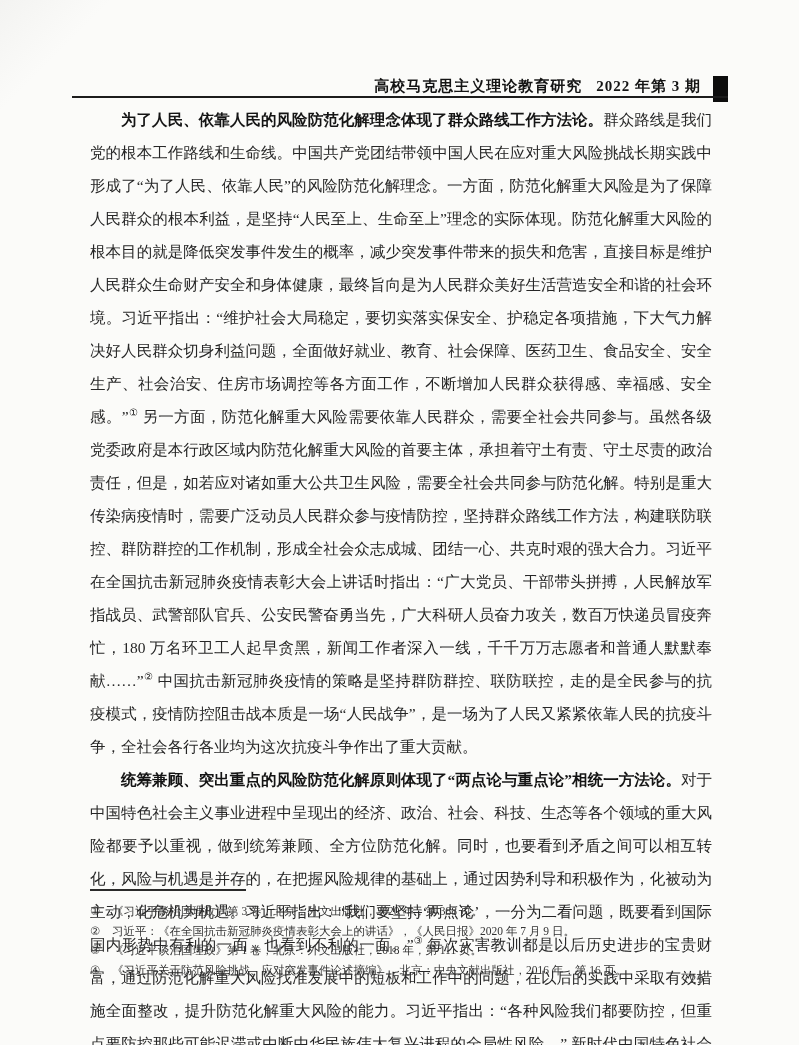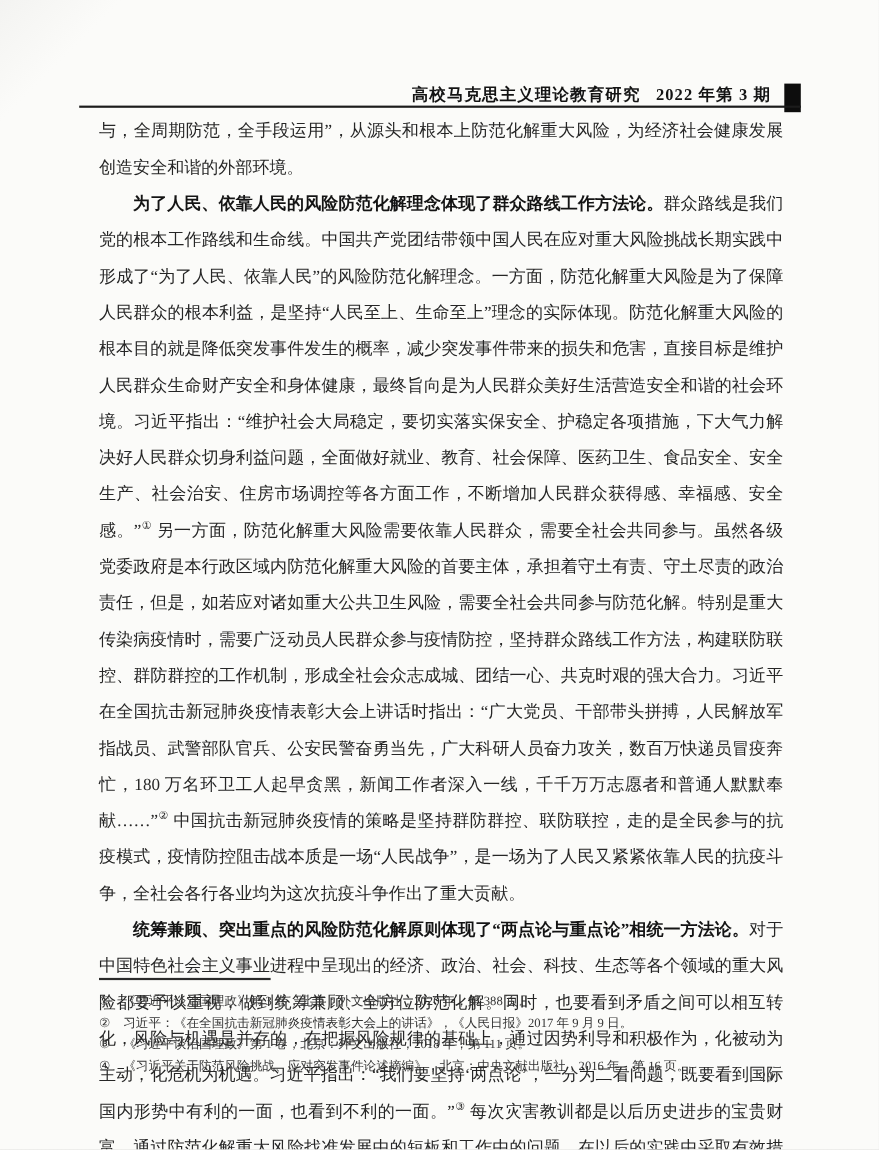--- a/index.html
+++ b/index.html
@@ -119,34 +119,33 @@
 
   <div class="header">
     <div class="header-inner">
       <span class="header-text"><span class="journal-title">高校马克思主义理论教育研究</span><span>2022 年第 3 期</span></span>
       <span class="header-block"></span>
     </div>
   </div>
   <div class="header-rule"></div>
 
   <div class="body-text">
-    <p><span class="rich">与，全周期防范，全手段运用”，从源头和根本上防范化解重大风险，为经济社会健康发展创造安全和谐的外部环境。</span></p>
     <p class="para-indent"><span class="para-lead">为了人民、依靠人民的风险防范化解理念体现了群众路线工作方法论。</span><span class="rich">群众路线是我们党的根本工作路线和生命线。中国共产党团结带领中国人民在应对重大风险挑战长期实践中形成了“为了人民、依靠人民”的风险防范化解理念。一方面，防范化解重大风险是为了保障人民群众的根本利益，是坚持“人民至上、生命至上”理念的实际体现。防范化解重大风险的根本目的就是降低突发事件发生的概率，减少突发事件带来的损失和危害，直接目标是维护人民群众生命财产安全和身体健康，最终旨向是为人民群众美好生活营造安全和谐的社会环境。习近平指出：“维护社会大局稳定，要切实落实保安全、护稳定各项措施，下大气力解决好人民群众切身利益问题，全面做好就业、教育、社会保障、医药卫生、食品安全、安全生产、社会治安、住房市场调控等各方面工作，不断增加人民群众获得感、幸福感、安全感。”<sup class="fn-ref">①</sup> 另一方面，防范化解重大风险需要依靠人民群众，需要全社会共同参与。虽然各级党委政府是本行政区域内防范化解重大风险的首要主体，承担着守土有责、守土尽责的政治责任，但是，如若应对诸如重大公共卫生风险，需要全社会共同参与防范化解。特别是重大传染病疫情时，需要广泛动员人民群众参与疫情防控，坚持群众路线工作方法，构建联防联控、群防群控的工作机制，形成全社会众志成城、团结一心、共克时艰的强大合力。习近平在全国抗击新冠肺炎疫情表彰大会上讲话时指出：“广大党员、干部带头拼搏，人民解放军指战员、武警部队官兵、公安民警奋勇当先，广大科研人员奋力攻关，数百万快递员冒疫奔忙，180 万名环卫工人起早贪黑，新闻工作者深入一线，千千万万志愿者和普通人默默奉献……”<sup class="fn-ref">②</sup> 中国抗击新冠肺炎疫情的策略是坚持群防群控、联防联控，走的是全民参与的抗疫模式，疫情防控阻击战本质是一场“人民战争”，是一场为了人民又紧紧依靠人民的抗疫斗争，全社会各行各业均为这次抗疫斗争作出了重大贡献。</span></p>
     <p class="para-indent"><span class="para-lead">统筹兼顾、突出重点的风险防范化解原则体现了“两点论与重点论”相统一方法论。</span><span class="rich">对于中国特色社会主义事业进程中呈现出的经济、政治、社会、科技、生态等各个领域的重大风险都要予以重视，做到统筹兼顾、全方位防范化解。同时，也要看到矛盾之间可以相互转化，风险与机遇是并存的，在把握风险规律的基础上，通过因势利导和积极作为，化被动为主动，化危机为机遇。习近平指出：“我们要坚持‘两点论’，一分为二看问题，既要看到国际国内形势中有利的一面，也看到不利的一面。”<sup class="fn-ref">③</sup> 每次灾害教训都是以后历史进步的宝贵财富，通过防范化解重大风险找准发展中的短板和工作中的问题，在以后的实践中采取有效措施全面整改，提升防范化解重大风险的能力。习近平指出：“各种风险我们都要防控，但重点要防控那些可能迟滞或中断中华民族伟大复兴进程的全局性风险。” 新时代中国特色社会主义现代化事业伟大实践中存在着各种各样的风险，这些风险中有的是经济社会发展中存在的常见</span></p>
   </div>
 
   <div class="footnote-divider"></div>
   <div class="footnotes">
     <div class="footnote">
       <span class="footnote-marker">①</span>
       <span class="footnote-text">《习近平谈治国理政》第 3 卷，北京：外文出版社，2020 年，第 388 页。</span>
     </div>
     <div class="footnote">
       <span class="footnote-marker">②</span>
-      <span class="footnote-text">习近平：《在全国抗击新冠肺炎疫情表彰大会上的讲话》，《人民日报》2017 年 9 月 9 日。</span>
+      <span class="footnote-text">习近平：《在全国抗击新冠肺炎疫情表彰大会上的讲话》，《人民日报》2020 年 7 月 9 日。</span>
     </div>
     <div class="footnote">
       <span class="footnote-marker">③</span>
       <span class="footnote-text">《习近平谈治国理政》第 1 卷，北京：外文出版社，2018 年，第 111 页。</span>
     </div>
     <div class="footnote">
       <span class="footnote-marker">④</span>
       <span class="footnote-text">《习近平关于防范风险挑战、应对突发事件论述摘编》，北京：中央文献出版社，2016 年，第 16 页。</span>
     </div>
   </div>

